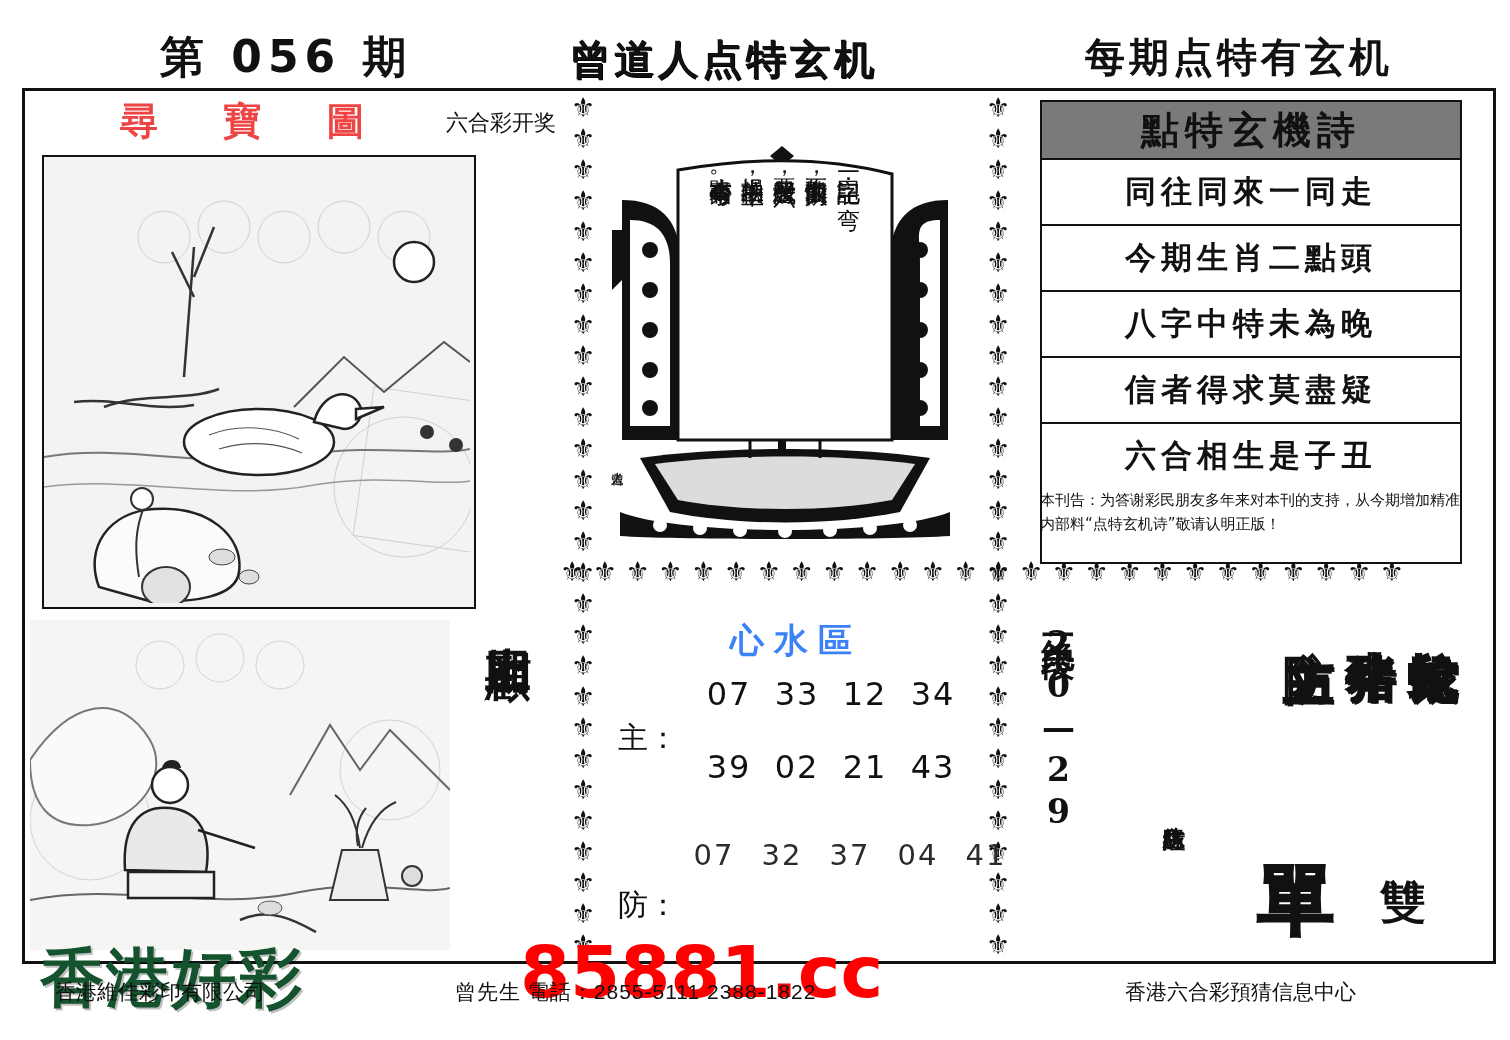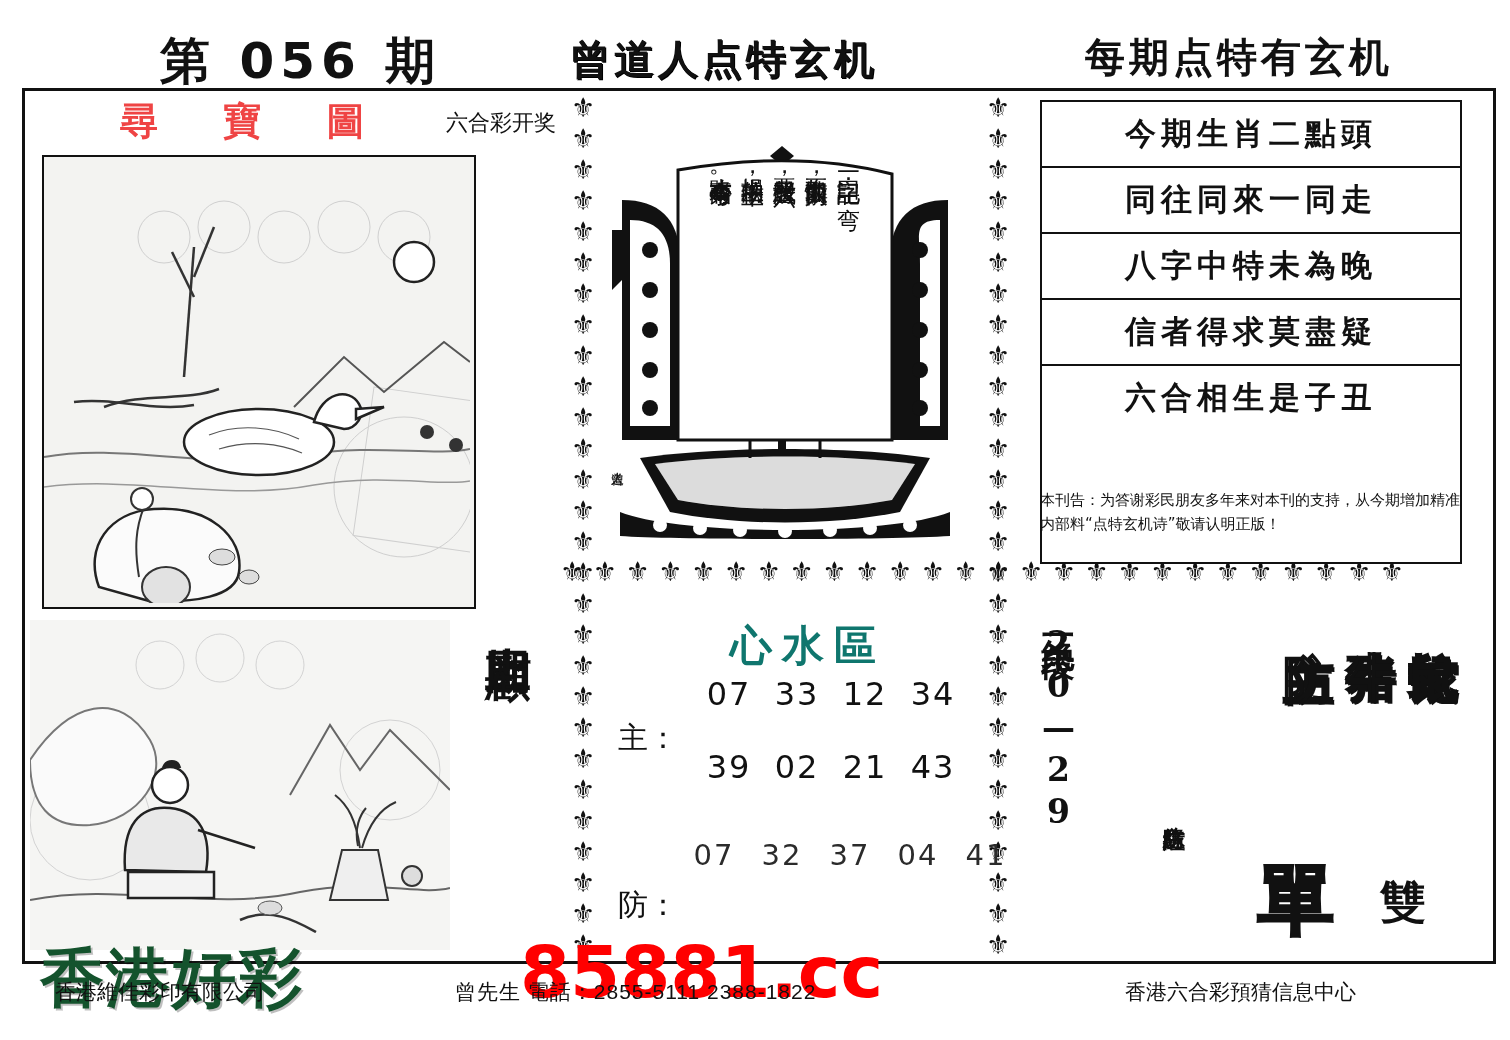--- a/index.html
+++ b/index.html
@@ -1,20 +1,20 @@
 <!DOCTYPE html>
 <html><head>
 <meta charset="utf-8">
 <style>
   html,body{margin:0;padding:0;background:#fff;}
   body{width:1510px;height:1040px;overflow:hidden;font-family:"DejaVu Sans","Liberation Sans",sans-serif;}
   .page{position:relative;width:1510px;height:1040px;background:#ffffff;}
 
   
-  .hdr-issue{position:absolute;left:160px;top:28px;font-size:50px;font-weight:bold;letter-spacing:6px;color:#111;font-family:"DejaVu Sans",sans-serif;}
+  .hdr-issue{position:absolute;left:160px;top:28px;font-size:44px;font-weight:bold;letter-spacing:6px;color:#111;font-family:"DejaVu Sans",sans-serif;}
   .hdr-title{position:absolute;left:570px;top:32px;font-size:40px;font-weight:bold;letter-spacing:4px;color:#111;font-family:"DejaVu Serif",serif;
              text-shadow:1px 1px 0 #000;}
   .hdr-sub{position:absolute;left:1085px;top:30px;font-size:40px;font-weight:bold;letter-spacing:4px;color:#111;font-family:"DejaVu Serif",serif;}
 
   
   .frame{position:absolute;left:22px;top:88px;width:1468px;height:870px;border:3px solid #111;background:#fff;}
 
   
   .xunbao{position:absolute;left:120px;top:96px;font-size:38px;font-weight:bold;letter-spacing:26px;color:#ef4444;font-family:"DejaVu Serif",serif;}
   .liuhe{position:absolute;left:446px;top:108px;font-size:22px;color:#111;font-family:"DejaVu Sans",sans-serif;}
@@ -43,21 +43,21 @@
 
   
   .pbox{position:absolute;left:1040px;top:100px;width:418px;height:460px;border:2px solid #111;background:#fff;}
   .pbox-title{height:56px;background:#7a7a7a;display:flex;align-items:center;justify-content:center;border-bottom:2px solid #111;}
   .pbox-title span{font-size:38px;font-weight:bold;letter-spacing:6px;color:#111;font-family:"DejaVu Serif",serif;}
   .pline{height:64px;border-bottom:2px solid #111;display:flex;align-items:center;justify-content:center;}
   .pline span{font-size:31px;font-weight:bold;letter-spacing:5px;color:#111;font-family:"DejaVu Serif",serif;}
   .pnote{position:absolute;left:1040px;top:488px;width:420px;font-size:15px;line-height:24px;color:#111;font-family:"DejaVu Sans",sans-serif;}
 
   
-  .xinshui-title{position:absolute;left:730px;top:618px;font-size:42px;font-weight:bold;letter-spacing:10px;color:#0f766e;font-family:"DejaVu Serif",serif;}
+  .xinshui-title{position:absolute;left:730px;top:618px;font-size:34px;font-weight:bold;letter-spacing:10px;color:#3b82f6;font-family:"DejaVu Serif",serif;}
   .lbl-zhu{position:absolute;left:618px;top:718px;font-size:30px;color:#111;font-family:"DejaVu Serif",serif;}
   .lbl-fang{position:absolute;left:618px;top:885px;font-size:30px;color:#111;font-family:"DejaVu Serif",serif;}
   .numrow{position:absolute;font-size:32px;color:#111;font-family:"DejaVu Sans",sans-serif;letter-spacing:2px;}
   .nr1{left:695px;top:675px;}
   .nr2{left:695px;top:748px;}
   .nr3{left:680px;top:838px;font-size:29px;color:#2b2b2b;}
   .nr4{left:680px;top:908px;font-size:29px;color:#3a3a3a;}
   .numrow span{display:inline-block;width:68px;text-align:center;}
 
   
@@ -311,25 +311,28 @@
       <div class="poem-col">一字記記曰：弯</div>
       <div class="poem-col">不如憐取眼前人，</div>
       <div class="poem-col">要想發財找三六，</div>
       <div class="poem-col">操場上的秋千上，</div>
       <div class="poem-col">小路弯弯有兩条。</div>
     </div>
     <div class="poem-sign">曾道人</div>
   </div>
 
   <div class="pbox">
+    <div class="pbox-title">
+      <span>點特玄機詩</span>
+    </div>
+    <div class="pline">
+        <span>同往同來一同走</span>
+      </div>
     <div class="pline">
         <span>今期生肖二點頭</span>
-      </div>
-    <div class="pline">
-        <span>同往同來一同走</span>
       </div>
     <div class="pline">
         <span>八字中特未為晚</span>
       </div>
     <div class="pline">
         <span>信者得求莫盡疑</span>
       </div>
     <div class="pline" style="border-bottom:none">
         <span>六合相生是子丑</span>
       </div>

